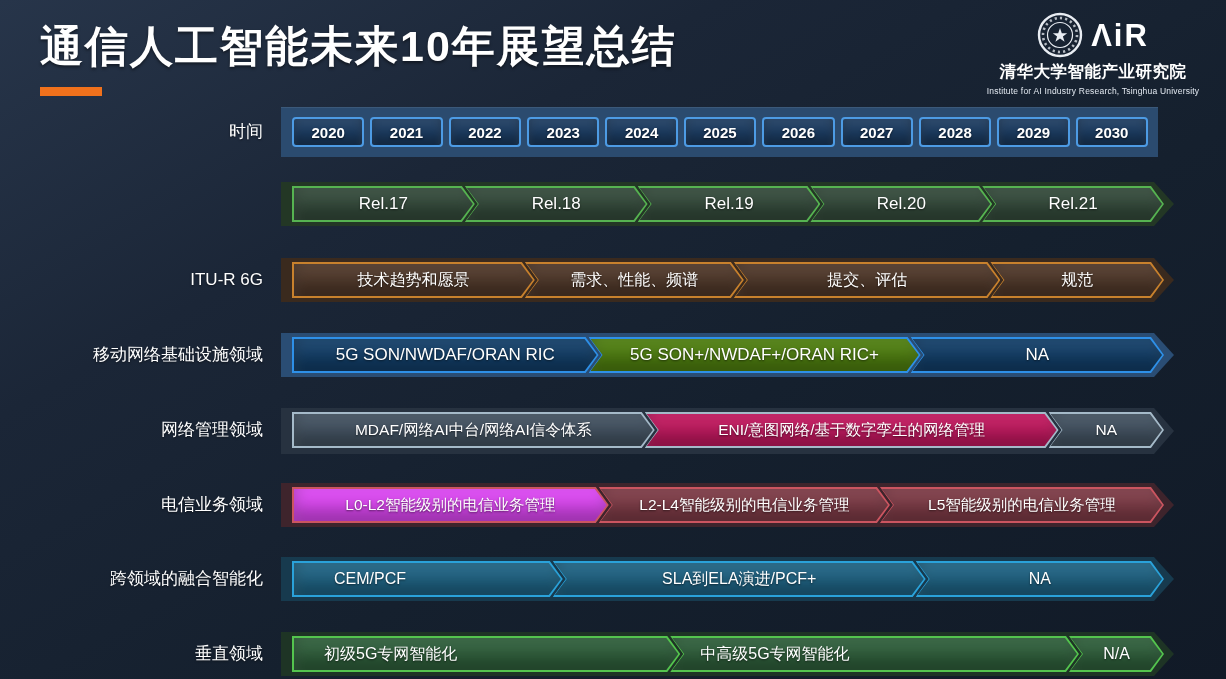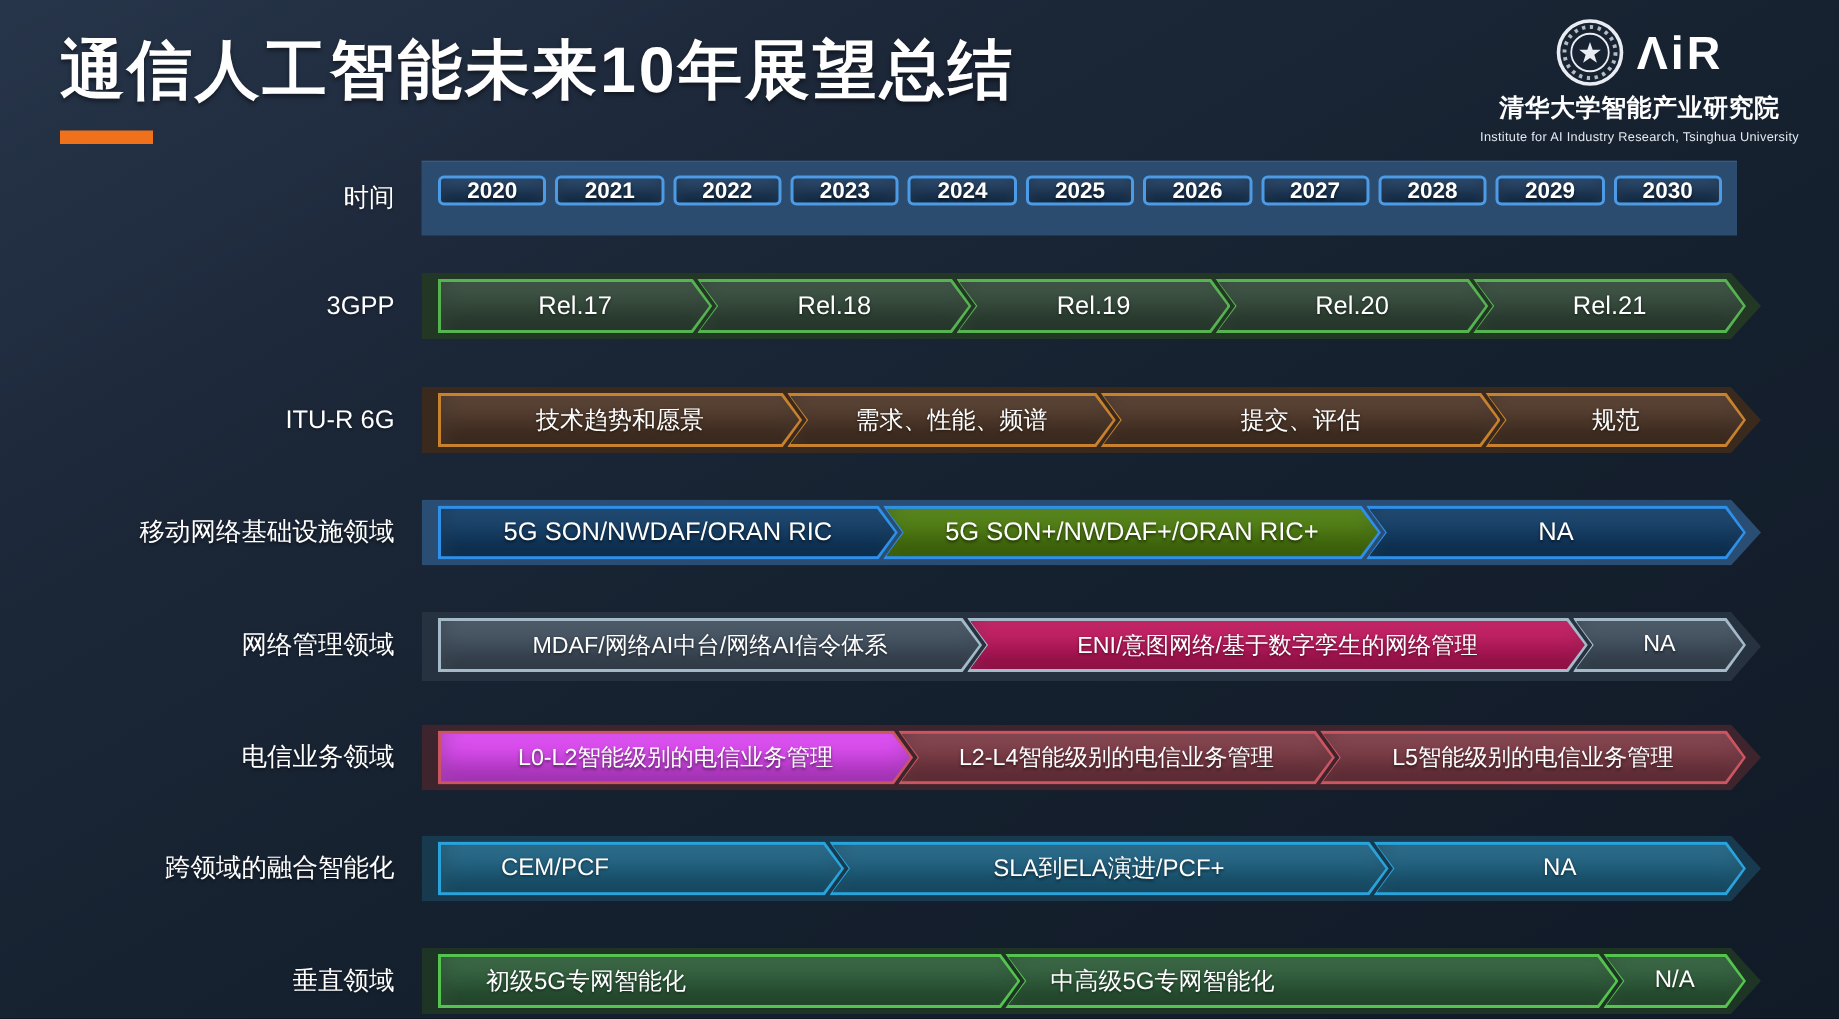--- a/index.html
+++ b/index.html
@@ -23,21 +23,21 @@
   
   .rows{position:absolute; inset:0;}
   .row{position:absolute; left:0; width:100%;}
   .row-label{
     position:absolute; left:0; top:0; width:263px; text-align:right;
     color:#ffffff; font-size:17px; white-space:nowrap;
     text-shadow:0 1px 2px rgba(0,0,0,.5);
   }
   .time-band{position:absolute; left:281px; top:0; width:877px; height:100%;
     box-shadow:inset 0 1px 0 rgba(255,255,255,.08);}
-  .year-wrap{position:absolute; left:292px; top:10px; width:856px; height:20px; display:flex; gap:6px;}
+  .year-wrap{position:absolute; left:292px; top:10px; width:856px; height:30px; display:flex; gap:6px;}
   .year-box{
     flex:1; border:2px solid; border-radius:4px;
     display:flex; align-items:center; justify-content:center;
     color:#fff; font-weight:700; font-size:15px;
     box-shadow:inset 0 8px 10px rgba(255,255,255,.08), inset 0 -8px 10px rgba(0,0,0,.3);
     text-shadow:0 1px 2px rgba(0,0,0,.6);
   }
   .arrow-band{
     position:absolute; left:281px; top:0; width:893px; height:100%;
     clip-path:polygon(0 0, calc(100% - 20px) 0, 100% 50%, calc(100% - 20px) 100%, 0 100%);
@@ -91,21 +91,20 @@
           <div class="year-box" style="border-color: rgb(77, 155, 228); background: rgb(27, 58, 94);">2024</div>
           <div class="year-box" style="border-color: rgb(77, 155, 228); background: rgb(27, 58, 94);">2025</div>
           <div class="year-box" style="border-color: rgb(77, 155, 228); background: rgb(27, 58, 94);">2026</div>
           <div class="year-box" style="border-color: rgb(77, 155, 228); background: rgb(27, 58, 94);">2027</div>
           <div class="year-box" style="border-color: rgb(77, 155, 228); background: rgb(27, 58, 94);">2028</div>
           <div class="year-box" style="border-color: rgb(77, 155, 228); background: rgb(27, 58, 94);">2029</div>
           <div class="year-box" style="border-color: rgb(77, 155, 228); background: rgb(27, 58, 94);">2030</div>
         </div>
       </div>
       <div class="row row-3gpp" style="top: 182px; height: 44px;">
-        <div class="row-label" style="line-height: 44px;">3GPP</div>
         <div class="arrow-band" style="background: rgb(35, 55, 37);"></div>
         <div class="seg-wrap">
           <div class="seg" style="flex-grow: 175; clip-path: polygon(0px 0px, calc(100% - 13px) 0px, 100% 50%, calc(100% - 13px) 100%, 0px 100%); background: rgb(86, 179, 81);">
             <div class="seg-fill" style="clip-path: polygon(0px 0px, calc(100% - 12px) 0px, 100% 50%, calc(100% - 12px) 100%, 0px 100%); background: rgb(51, 73, 58);">
               <span class="seg-label">Rel.17</span>
             </div>
           </div>
           <div class="seg" style="flex-grow: 175; clip-path: polygon(0px 0px, calc(100% - 13px) 0px, 100% 50%, calc(100% - 13px) 100%, 0px 100%, 13px 50%); background: rgb(86, 179, 81); margin-left: -10px;">
             <div class="seg-fill" style="clip-path: polygon(0px 0px, calc(100% - 12px) 0px, 100% 50%, calc(100% - 12px) 100%, 0px 100%, 12px 50%); background: rgb(51, 73, 58);">
               <span class="seg-label">Rel.18</span>

